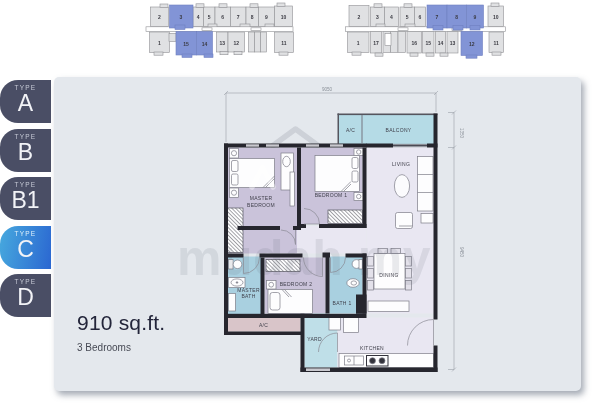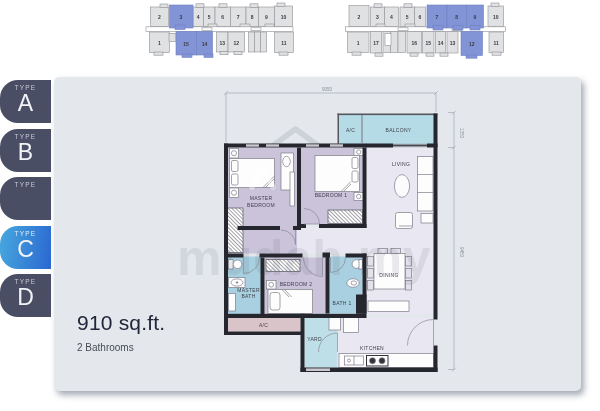--- a/index.html
+++ b/index.html
@@ -24,35 +24,36 @@
     <div class="tl">A</div>
   </div>
 
 <div class="tab" style="top:128.5px">
     <div class="tt">TYPE</div>
     <div class="tl">B</div>
   </div>
 
 <div class="tab" style="top:177px">
     <div class="tt">TYPE</div>
+    <div class="tl">B1</div>
   </div>
 
 <div class="tab" style="top:225.5px;background:linear-gradient(100deg,#47a9de,#2b67d1)">
     <div class="tt" style="color:#dff0fb">TYPE</div>
     <div class="tl">C</div>
   </div>
 
 <div class="tab" style="top:274px">
     <div class="tt">TYPE</div>
     <div class="tl">D</div>
   </div>
 
 <div class="info">
   <div class="sqft">910 sq.ft.</div>
-  <div class="bath">2 Bathrooms</div>
+  <div class="bed">3 Bedrooms</div>
 </div>
 <svg width="600" height="411" viewBox="0 0 600 411">
 <defs>
 <pattern id="hatch" width="2.7" height="2.7" patternUnits="userSpaceOnUse" patternTransform="rotate(-45)">
   <rect width="2.7" height="2.7" fill="#fdfdfe"></rect>
   <line x1="0" y1="0" x2="0" y2="2.7" stroke="#3c3c46" stroke-width="0.9"></line>
 </pattern>
 </defs>
 
 <g font-family="Liberation Sans,sans-serif" font-size="5" font-weight="bold" fill="#3a3a42" text-anchor="middle" stroke-width="0.6">

